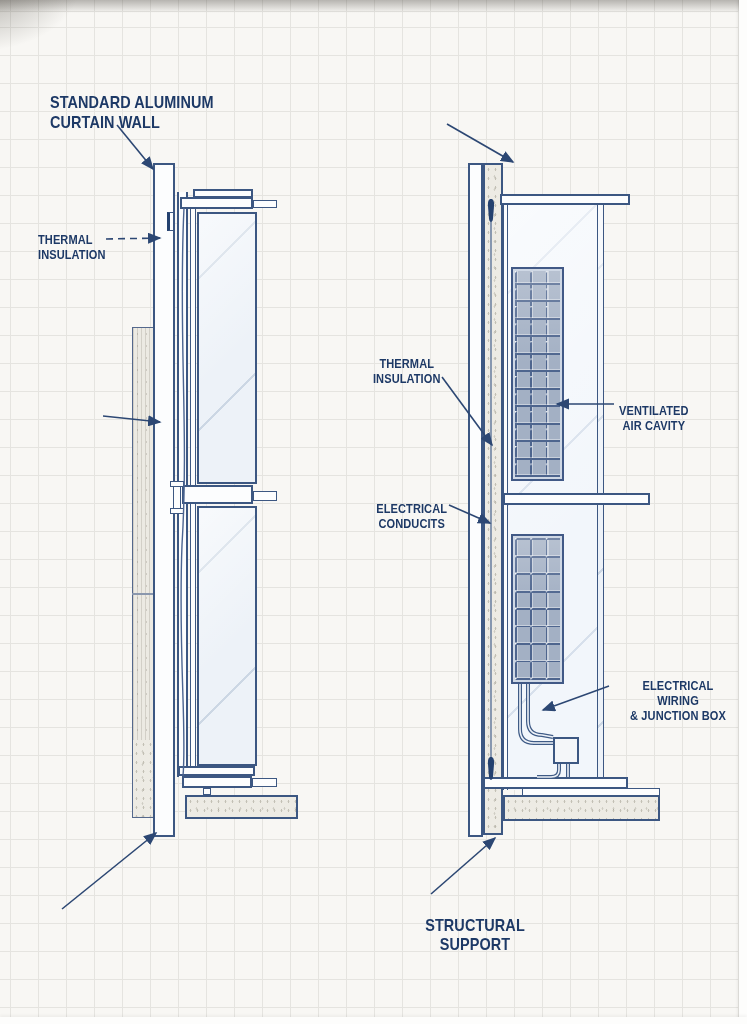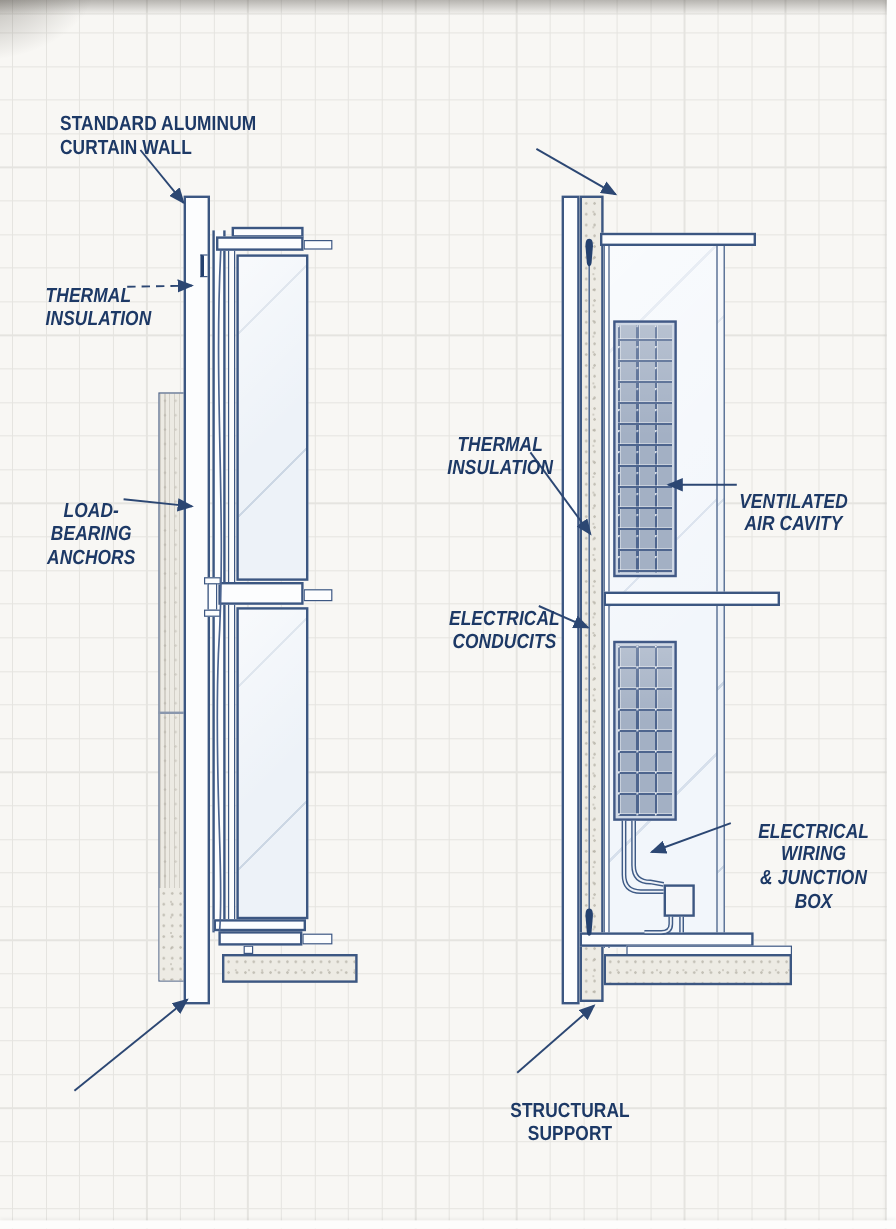--- a/index.html
+++ b/index.html
@@ -74,21 +74,21 @@
     background-size:15.4px 17.5px, auto, auto, auto;
   }
   .lbl{
     position:absolute;color:var(--text);font-weight:bold;
     white-space:pre-line;line-height:1.16;letter-spacing:.1px;
   }
   .cond{display:inline-block;transform:scaleX(.85);}
   .from-left{transform-origin:left top;}
   .from-center{transform-origin:center top;}
   .title{font-size:17px;line-height:1.18;}
-  .small{font-size:17px;font-style:italic;}
+  .small{font-size:13px;}
   .center{text-align:center;}
   svg.overlay{position:absolute;left:0;top:0;pointer-events:none;}
   .arrow{stroke:var(--arrow);stroke-width:1.6;fill:none;}
   .edge-right{
     position:absolute;right:0;top:0;width:8px;height:1024px;background:#fdfdfc;
     box-shadow:-2px 0 3px rgba(0,0,0,.05);
   }
   .edge-bottom{
     position:absolute;left:0;bottom:0;width:747px;height:7px;background:#fdfdfc;
     box-shadow:0 -2px 3px rgba(0,0,0,.04);
@@ -190,24 +190,20 @@
 
   <div class="lbl title" style="left:50px;top:73px;">
     <span class="cond from-left">STANDARD ALUMINUM
 CURTAIN WALL</span>
   </div>
 
   <div class="lbl small" style="left:38px;top:217px;">
     <span class="cond from-left">THERMAL
 INSULATION</span>
   </div>
-  <div class="lbl small center" style="left:26px;top:396px;width:100px;">
-    <span class="cond from-center">LOAD-BEARING
-ANCHORS</span>
-  </div>
 
   <div class="lbl small center" style="left:365px;top:341px;width:84px;">
     <span class="cond from-center">THERMAL
 INSULATION</span>
   </div>
   <div class="lbl small center" style="left:366px;top:486px;width:92px;">
     <span class="cond from-center">ELECTRICAL
 CONDUCITS</span>
   </div>
   <div class="lbl small center" style="left:608px;top:388px;width:92px;">

